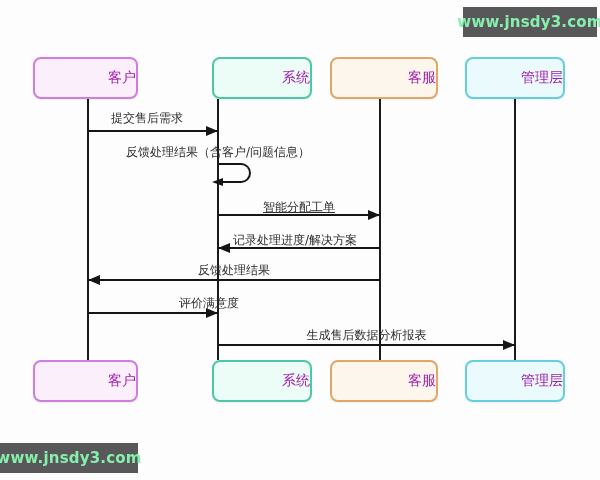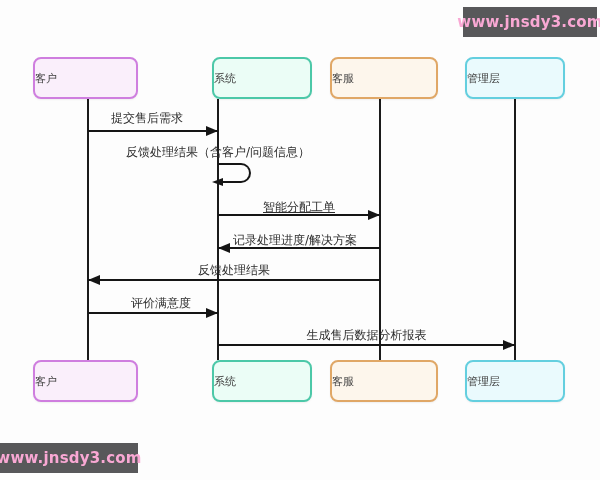--- a/index.html
+++ b/index.html
@@ -1,35 +1,35 @@
 <!DOCTYPE html>
 <html><head>
 <meta charset="utf-8">
 <style>
   html,body{margin:0;padding:0;}
   body{font-family:"DejaVu Sans","Liberation Sans",sans-serif;}
   .canvas{position:relative;width:600px;height:480px;background:#fdfdfd;overflow:hidden;}
 
   
-  .wm{position:absolute;background:#58585a;color:#f9a8d4;font-size:15px;font-weight:bold;
+  .wm{position:absolute;background:#58585a;color:#86efac;font-size:15px;font-weight:bold;
       display:flex;align-items:center;justify-content:center;letter-spacing:.2px;}
   .wm-top{left:463px;top:7px;width:134px;height:30px;}
   .wm-bottom{left:0;top:443px;width:138px;height:30px;}
 
   
   .lifeline{position:absolute;top:99px;height:261px;width:2px;background:#1b1b1b;}
   .ll-customer{left:87px;}
   .ll-system{left:217px;}
   .ll-support{left:379px;}
   .ll-management{left:514px;}
 
   
   .actor{position:absolute;height:42px;border-radius:8px;border:2px solid;
-         display:flex;align-items:center;justify-content:flex-start;
-         font-size:11px;color:#404040;box-shadow:0 1px 2px rgba(0,0,0,.06);box-sizing:border-box;}
+         display:flex;align-items:center;justify-content:flex-end;
+         font-size:14px;color:#a21caf;box-shadow:0 1px 2px rgba(0,0,0,.06);box-sizing:border-box;}
   .row-top{top:57px;} .row-bottom{top:360px;}
   .a-customer{left:33px;width:105px;border-color:#cf7edf;background:#faeffb;}
   .a-system{left:168px;width:100px;border-color:#4cc8a8;background:#ebfdf6;margin-left:44px;}
   .a-support{left:330px;width:108px;border-color:#e0a766;background:#fdf6ec;}
   .a-management{left:465px;width:100px;border-color:#64cfdf;background:#eafafd;}
 
   
   .msg-label{position:absolute;font-size:12px;color:#2e2e2e;text-align:center;white-space:nowrap;}
   .msg-line{position:absolute;height:2px;background:#151515;}
   .arr{position:absolute;width:0;height:0;}
@@ -79,21 +79,21 @@
   <div class="arr arr-right" style="left:368px;top:210px;"></div>
 
   <div class="msg-label" style="left:218px;top:232px;width:154px;">记录处理进度/解决方案</div>
   <div class="msg-line" style="left:218px;top:247px;width:162px;"></div>
   <div class="arr arr-left" style="left:218px;top:243px;"></div>
 
   <div class="msg-label" style="left:88px;top:262px;width:292px;text-align:center;">反馈处理结果</div>
   <div class="msg-line" style="left:88px;top:279px;width:292px;"></div>
   <div class="arr arr-left" style="left:88px;top:275px;"></div>
 
-  <div class="msg-label" style="left:88px;top:295px;width:146px;">评价满意度</div>
+  <div class="msg-label" style="left:88px;top:295px;width:146px;padding-left:48px;">评价满意度</div>
   <div class="msg-line" style="left:88px;top:312px;width:130px;"></div>
   <div class="arr arr-right" style="left:206px;top:308px;"></div>
 
   <div class="msg-label" style="left:218px;top:327px;width:297px;">生成售后数据分析报表</div>
   <div class="msg-line" style="left:218px;top:344px;width:297px;"></div>
   <div class="arr arr-right" style="left:503px;top:340px;"></div>
 
   <div class="actor row-bottom a-customer">
     <span>客户</span>
   </div>

